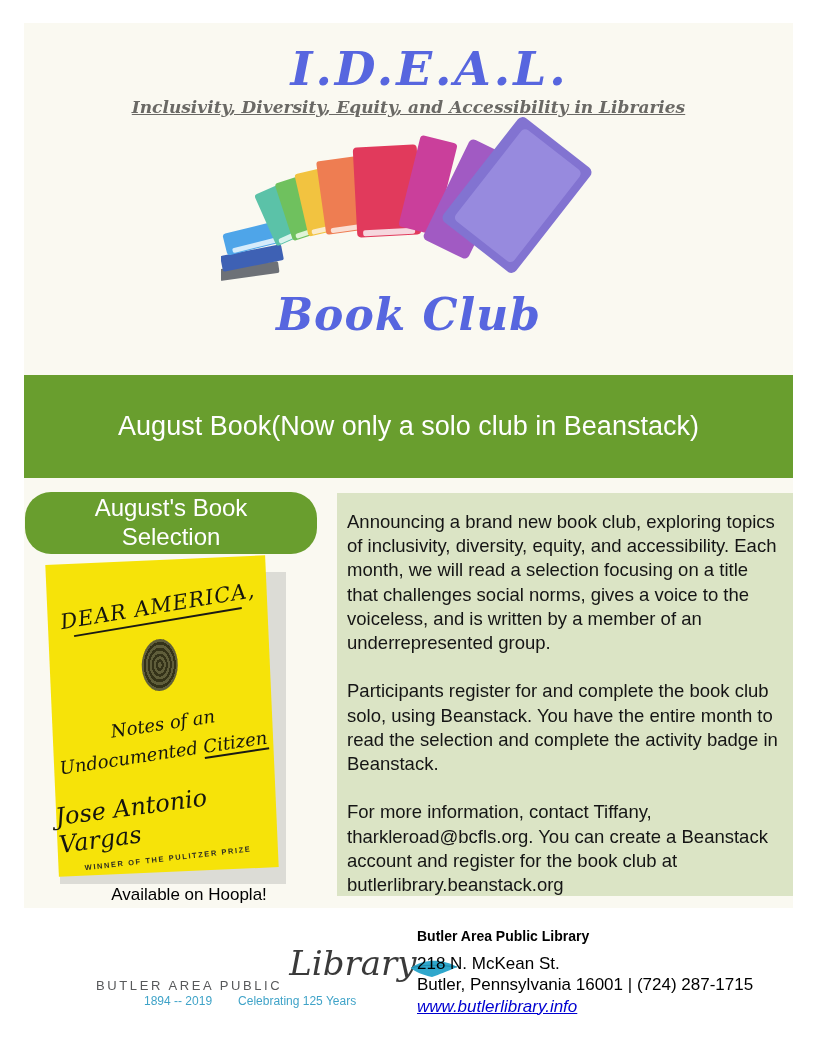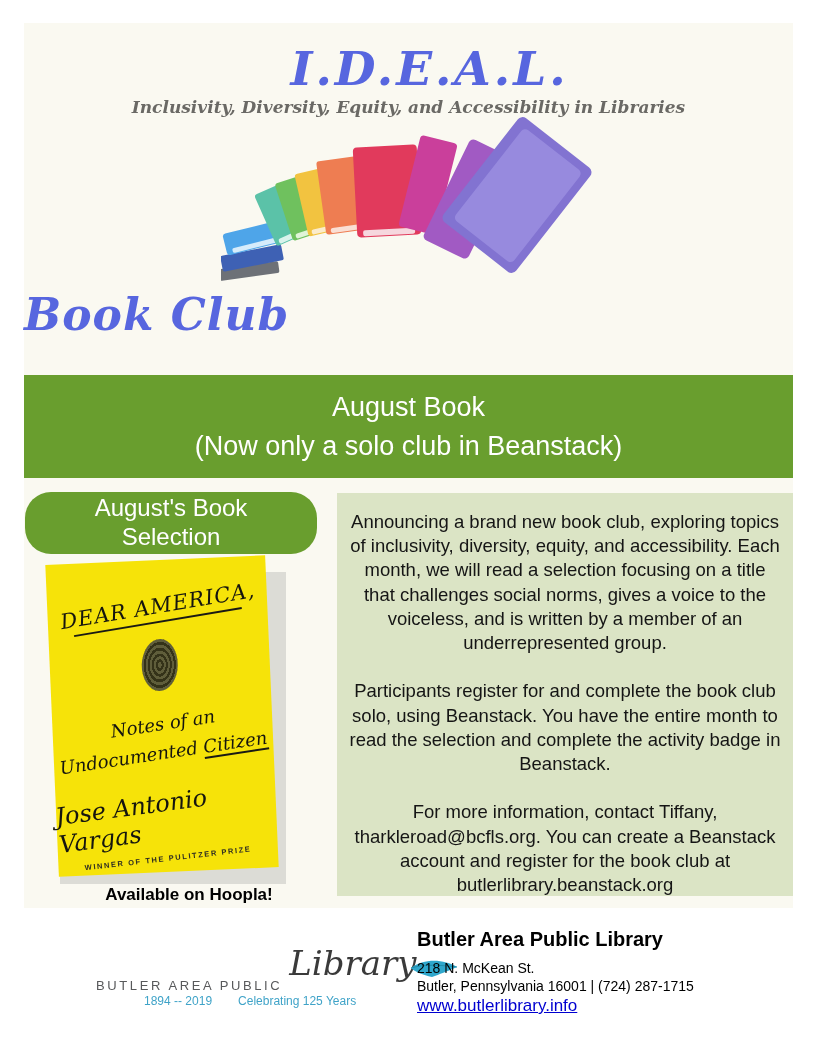--- a/index.html
+++ b/index.html
@@ -3,28 +3,28 @@
 <meta charset="utf-8">
 <style>
   html,body{margin:0;padding:0;background:#ffffff;overflow:hidden;}
   .sheet{position:relative;width:816px;height:1056px;background:#ffffff;font-family:"Liberation Sans",sans-serif;}
   .content{position:absolute;left:24px;top:23px;width:769px;height:885px;background:#FAF9F1;}
 
   
   .ideal-title{position:absolute;top:18px;left:0;width:100%;text-align:center;
     font:italic bold 47px "DejaVu Serif",serif;color:var(--accent-blue,#5766DF);letter-spacing:3px;padding-left:21px;}
   .ideal-subtitle{position:absolute;top:74px;left:0;width:100%;text-align:center;
-    font:italic bold 17px "DejaVu Serif",serif;color:#6a6965;}
+    font:italic bold 17px "DejaVu Serif",serif;color:#6a6965;text-decoration:underline;}
   .books-wrap{position:absolute;top:88px;left:50%;transform:translateX(-50%);width:376px;height:178px;}
-  .club-title{position:absolute;top:266px;left:0;width:100%;text-align:left;
+  .club-title{position:absolute;top:266px;left:0;width:100%;text-align:center;
     font:italic bold 44px "DejaVu Serif",serif;color:var(--accent-blue,#5766DF);letter-spacing:1px;}
 
   
   .banner{position:absolute;top:352px;left:0;width:769px;height:103px;background:var(--banner-green,#699E2E);
-    display:flex;flex-direction:column;align-items:center;justify-content:center;
+    display:flex;flex-direction:row;align-items:center;justify-content:center;
     color:#fff;font-size:27px;line-height:1.42;text-align:center;}
 
   
   .sel-box{position:absolute;top:469px;left:1px;width:292px;height:62px;background:var(--banner-green,#699E2E);
     color:#fff;font-size:24px;line-height:1.2;text-align:center;display:flex;align-items:center;justify-content:center;
     padding:0 46px;box-sizing:border-box;border-radius:26px;}
   .book-shadow{position:absolute;left:36px;top:549px;width:226px;height:312px;background:#dcdcd6;}
   .book-cover{position:absolute;left:28px;top:537px;width:220px;height:312px;background:var(--cover-yellow,#F6E309);
     transform:rotate(-2.5deg);display:flex;flex-direction:column;align-items:center;
     color:#15150f;font-family:"DejaVu Serif",serif;}
@@ -32,38 +32,38 @@
   .bc-underline{width:170px;border-top:2px solid #1a1a14;transform:rotate(-7deg);margin-top:3px;}
   .fingerprint{width:36px;height:52px;margin-top:16px;border-radius:50%;transform:rotate(4deg);opacity:.92;
     background:repeating-radial-gradient(ellipse at 50% 50%,#52523f 0 2px,#23231a 2px 4px);}
   .bc-sub{font-style:italic;font-size:18px;transform:rotate(-6deg);}
   .bc-sub1{margin-top:22px;}
   .bc-sub2{margin-top:8px;}
   .bc-citizen{border-bottom:2px solid #1a1a14;}
   .bc-author{margin-top:26px;font-style:italic;font-size:24px;transform:rotate(-5deg);}
   .bc-award{margin-top:9px;font-family:"Liberation Sans",sans-serif;font-weight:bold;font-size:7.5px;
     letter-spacing:1.6px;color:#2e2e24;transform:rotate(-4deg);}
-  .hoopla{position:absolute;top:862px;left:0;width:330px;text-align:center;font-weight:bold;font-size:17px;color:#000;}
+  .hoopla{position:absolute;top:862px;left:0;width:330px;text-align:center;font-weight:normal;font-size:17px;color:#000;}
 
   
   .desc-box{position:absolute;left:313px;top:470px;width:456px;height:403px;background:var(--panel-green,#DBE4C5);
-    box-sizing:border-box;padding:17px 10px;text-align:center;color:#151515;font-size:18.5px;line-height:1.31;overflow:hidden;}
+    box-sizing:border-box;padding:17px 10px;text-align:left;color:#151515;font-size:18.5px;line-height:1.31;overflow:hidden;}
   .desc-box p{margin:0 0 24px 0;}
 
   
   .footer-logo{position:absolute;left:96px;top:938px;width:310px;}
   .logo-row{display:flex;align-items:center;}
   .logo-caps{font-size:13px;letter-spacing:2.6px;color:#58595B;white-space:nowrap;margin-top:40px;}
   .logo-script{font:italic 34px "DejaVu Serif",serif;color:#3a3a3a;margin-left:7px;position:relative;top:-3px;}
   .logo-swoosh{margin-left:-6px;position:relative;top:4px;}
   .logo-years{margin-top:1px;padding-left:48px;display:flex;gap:26px;font-size:12px;color:var(--logo-blue,#3FA3C8);}
   .footer-contact{position:absolute;left:417px;top:928px;color:#000;}
-  .contact-name{font-weight:bold;font-size:20px;margin-bottom:9px;}
-  .contact-line{font-size:14px;line-height:1.25;}
-  .contact-link{color:#0000D0;text-decoration:underline;font-size:17px;display:inline-block;margin-top:1px;cursor:pointer;}
+  .contact-name{font-weight:bold;font-size:14px;margin-bottom:9px;}
+  .contact-line{font-size:17px;line-height:1.25;}
+  .contact-link{color:#0000D0;text-decoration:underline;font-size:17px;display:inline-block;margin-top:1px;cursor:pointer;font-style:italic;}
 </style>
 </head>
 <body>
 
 <div class="sheet">
   <div class="content">
 
     <div class="ideal-title">I.D.E.A.L.</div>
     <div class="ideal-subtitle">Inclusivity, Diversity, Equity, and Accessibility in Libraries</div>
 

